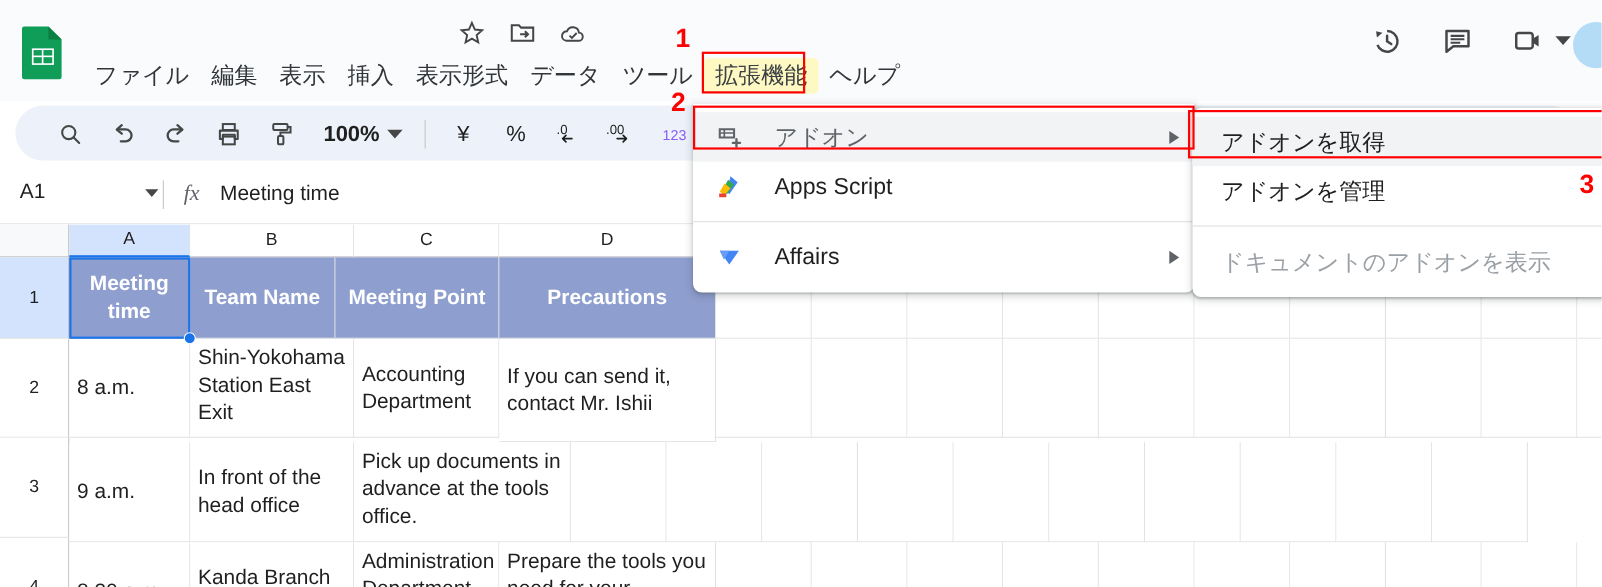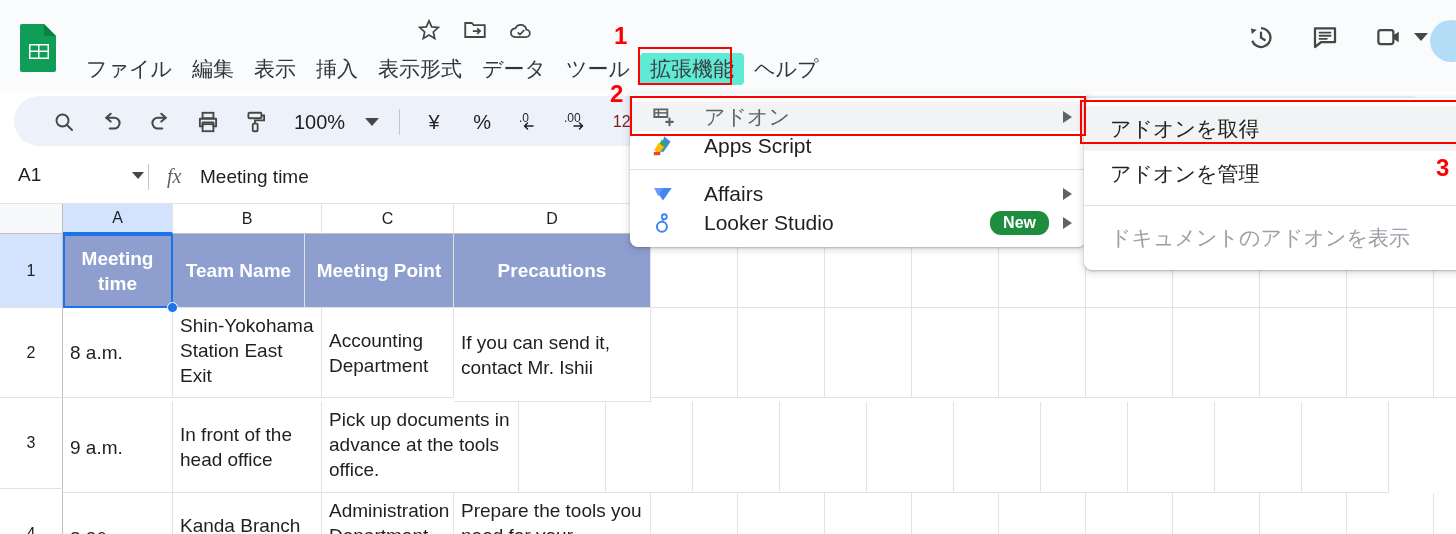--- a/index.html
+++ b/index.html
@@ -20,41 +20,41 @@
     font-size: 27px; color: #1f1f1f; letter-spacing: 0.1px; white-space: nowrap;
   }
   .title-icons { position: absolute; left: 416px; top: 17px; display: flex; gap: 20px; align-items: center; }
   .title-icons .ti { width: 26px; height: 26px; display: block; }
 
   .menubar { position: absolute; left: 76px; top: 53px; display: flex; align-items: center; gap: 0px; }
   .menu-item {
     font-size: 21px; color: #333639; padding: 3px 10px; border-radius: 4px;
     white-space: nowrap; line-height: 26px;
   }
-  .menu-item.active { background: #5eead4; color: #3c4043; }
+  .menu-item.active { background: #fef9c3; color: #3c4043; }
 
   .topright { position: absolute; right: 28px; top: 22px; display: flex; align-items: center; gap: 34px; }
   .topright .tr { width: 30px; height: 30px; display: block; }
   .cam-wrap { display: flex; align-items: center; gap: 10px; }
   .caret-dn { width: 0; height: 0; border-left: 7px solid transparent; border-right: 7px solid transparent; border-top: 8px solid #444746; }
   .avatar { position: absolute; right: -16px; top: 20px; width: 42px; height: 42px; border-radius: 50%; background: #b5dcf7; }
 
   
   .toolbar-zone { position: absolute; left: 0; top: 92px; width: 1456px; height: 60px; background: #fff; }
   .toolbar-pill {
     position: absolute; left: 14px; top: 4px; height: 50px; width: 1420px;
     background: #edf2fa; border-radius: 26px;
   }
   .tb-items { position: absolute; left: 40px; top: 100px; height: 44px; display: flex; align-items: center; gap: 0; }
   .tb-btn { width: 48px; height: 44px; display: flex; align-items: center; justify-content: center; color: #444746; font-size: 21px; }
-  .tb-zoom { display: flex; align-items: center; gap: 20px; padding: 0 10px 0 14px; }
+  .tb-zoom { display: flex; align-items: center; gap: 7px; padding: 0 10px 0 14px; font-weight: bold; }
   .tb-zoom .zl { font-size: 20px; color: #1f1f1f; }
   .tb-sep { width: 1px; height: 26px; background: #c4c7c5; margin: 0 10px; }
   .tb-txt { font-size: 20px; color: #1f1f1f; }
-  .tb-sm { font-size: 16px; color: #7f1d1d; }
+  .tb-sm { font-size: 13px; color: #8b5cf6; }
 
   
   .formula-bar { position: absolute; left: 0; top: 152px; width: 1456px; height: 52px; background: #fff; border-bottom: 1px solid #e1e3e1; }
   .namebox { position: absolute; left: 18px; top: 12px; display: flex; align-items: center; width: 126px; }
   .namebox .nb-txt { font-size: 19px; color: #1f1f1f; }
   .namebox .nb-caret { margin-left: auto; width: 0; height: 0; border-left: 6px solid transparent; border-right: 6px solid transparent; border-top: 7px solid #444746; }
   .fb-sep { position: absolute; left: 148px; top: 12px; width: 1px; height: 26px; background: #c4c7c5; }
   .fx { position: absolute; left: 167px; top: 13px; font-size: 20px; color: #5f6368; font-style: italic; font-family: "Liberation Serif", serif; }
   .fb-val { position: absolute; left: 200px; top: 14px; font-size: 19px; color: #1f1f1f; }
 
@@ -89,21 +89,21 @@
   .selbox { position: absolute; left: 63px; top: 30px; width: 110px; height: 74px; border: 2px solid #1a73e8; pointer-events: none; }
   .selhandle { position: absolute; left: 167px; top: 98px; width: 11px; height: 11px; border-radius: 50%; background: #1a73e8; border: 1px solid #fff; }
 
   
   .menu-pop {
     position: absolute; left: 630px; top: 94px; width: 456px;
     background: #fff; border-radius: 0 0 8px 8px;
     box-shadow: 0 2px 6px 2px rgba(60,64,67,.15), 0 1px 2px rgba(60,64,67,.3);
     padding: 8px 0 10px 0;
   }
-  .mrow { height: 29px; display: flex; align-items: center; padding: 0 14px 0 20px; position: relative; }
+  .mrow { height: 45px; display: flex; align-items: center; padding: 0 14px 0 20px; position: relative; }
   .mrow.hl { background: #f1f3f4; }
   .mrow .micon { width: 34px; display: flex; align-items: center; justify-content: flex-start; }
   .mrow .mlabel { font-size: 21px; color: #1f1f1f; padding-left: 20px; white-space: nowrap; }
   .mrow .mlabel.dim { color: #5f6368; }
   .mrow .marrow { margin-left: auto; width: 0; height: 0; border-top: 6px solid transparent; border-bottom: 6px solid transparent; border-left: 9px solid #5f6368; }
   .mdiv { height: 1px; background: #e0e0e0; margin: 9px 0; }
   .badge-new { margin-left: auto; background: #1e8e3e; color: #fff; font-size: 16px; font-weight: bold; padding: 3px 13px; border-radius: 11px; margin-right: 14px; }
   .badge-wrap { margin-left: auto; display: flex; align-items: center; }
 
   .submenu-pop {
@@ -401,34 +401,20 @@
       <span class="micon">
         <svg width="26" height="26" viewBox="0 0 24 24">
           <path d="M4 6.5h16L12 18z" fill="#4285f4"></path>
           <path d="M4 6.5h8L7.5 14z" fill="#669df6"></path>
         </svg>
       </span>
       <span class="mlabel">Affairs</span>
       <span class="marrow"></span>
     </div>
 
-    <div class="mrow">
-      <span class="micon">
-        <svg width="26" height="26" viewBox="0 0 24 24">
-          <circle cx="11" cy="15.5" r="4.6" fill="none" stroke="#4285f4" stroke-width="1.9"></circle>
-          <circle cx="13.2" cy="6.2" r="2.3" fill="none" stroke="#4285f4" stroke-width="1.7"></circle>
-          <path d="M12.2 8.4l-1 2.6" stroke="#4285f4" stroke-width="1.7"></path>
-        </svg>
-      </span>
-      <span class="mlabel">Looker Studio</span>
-      <span class="badge-wrap">
-        <span class="badge-new">New</span>
-        <span class="marrow" style="margin-left:0"></span>
-      </span>
-    </div>
   </div>
 
   <div class="submenu-pop">
     <div class="srow hl">
       <span class="slabel">アドオンを取得</span>
     </div>
     <div class="srow">
       <span class="slabel">アドオンを管理</span>
     </div>
     <div class="mdiv" style="margin:9px 0"></div>

